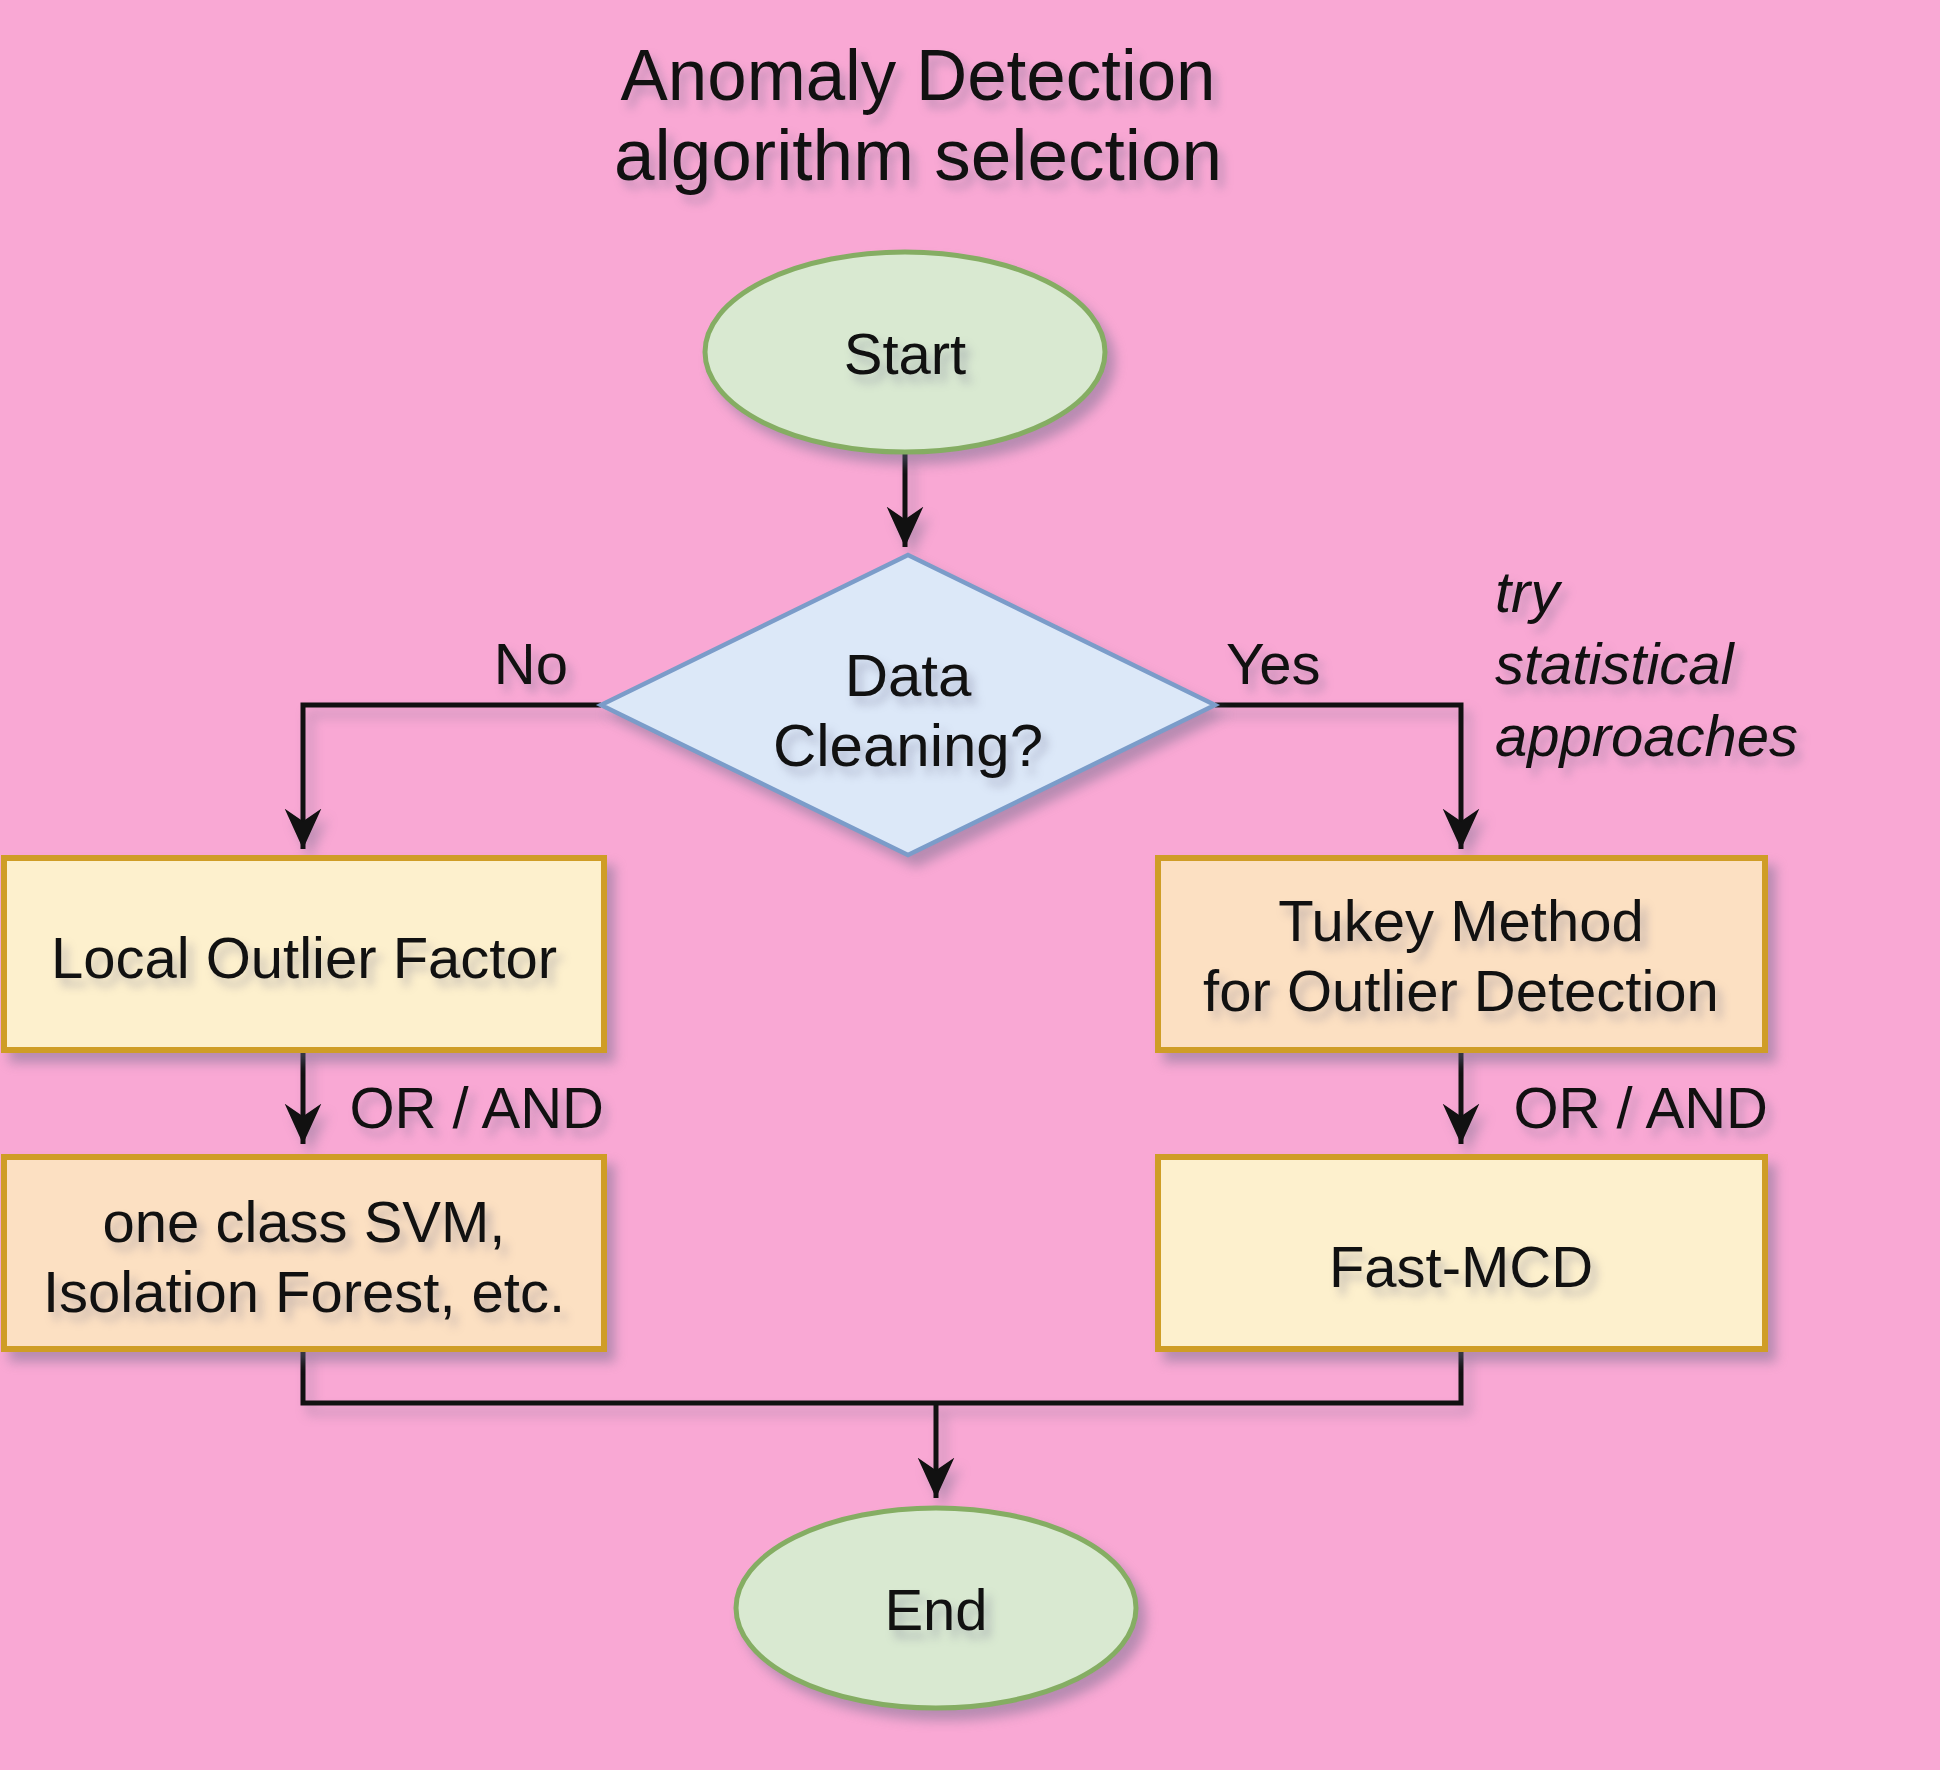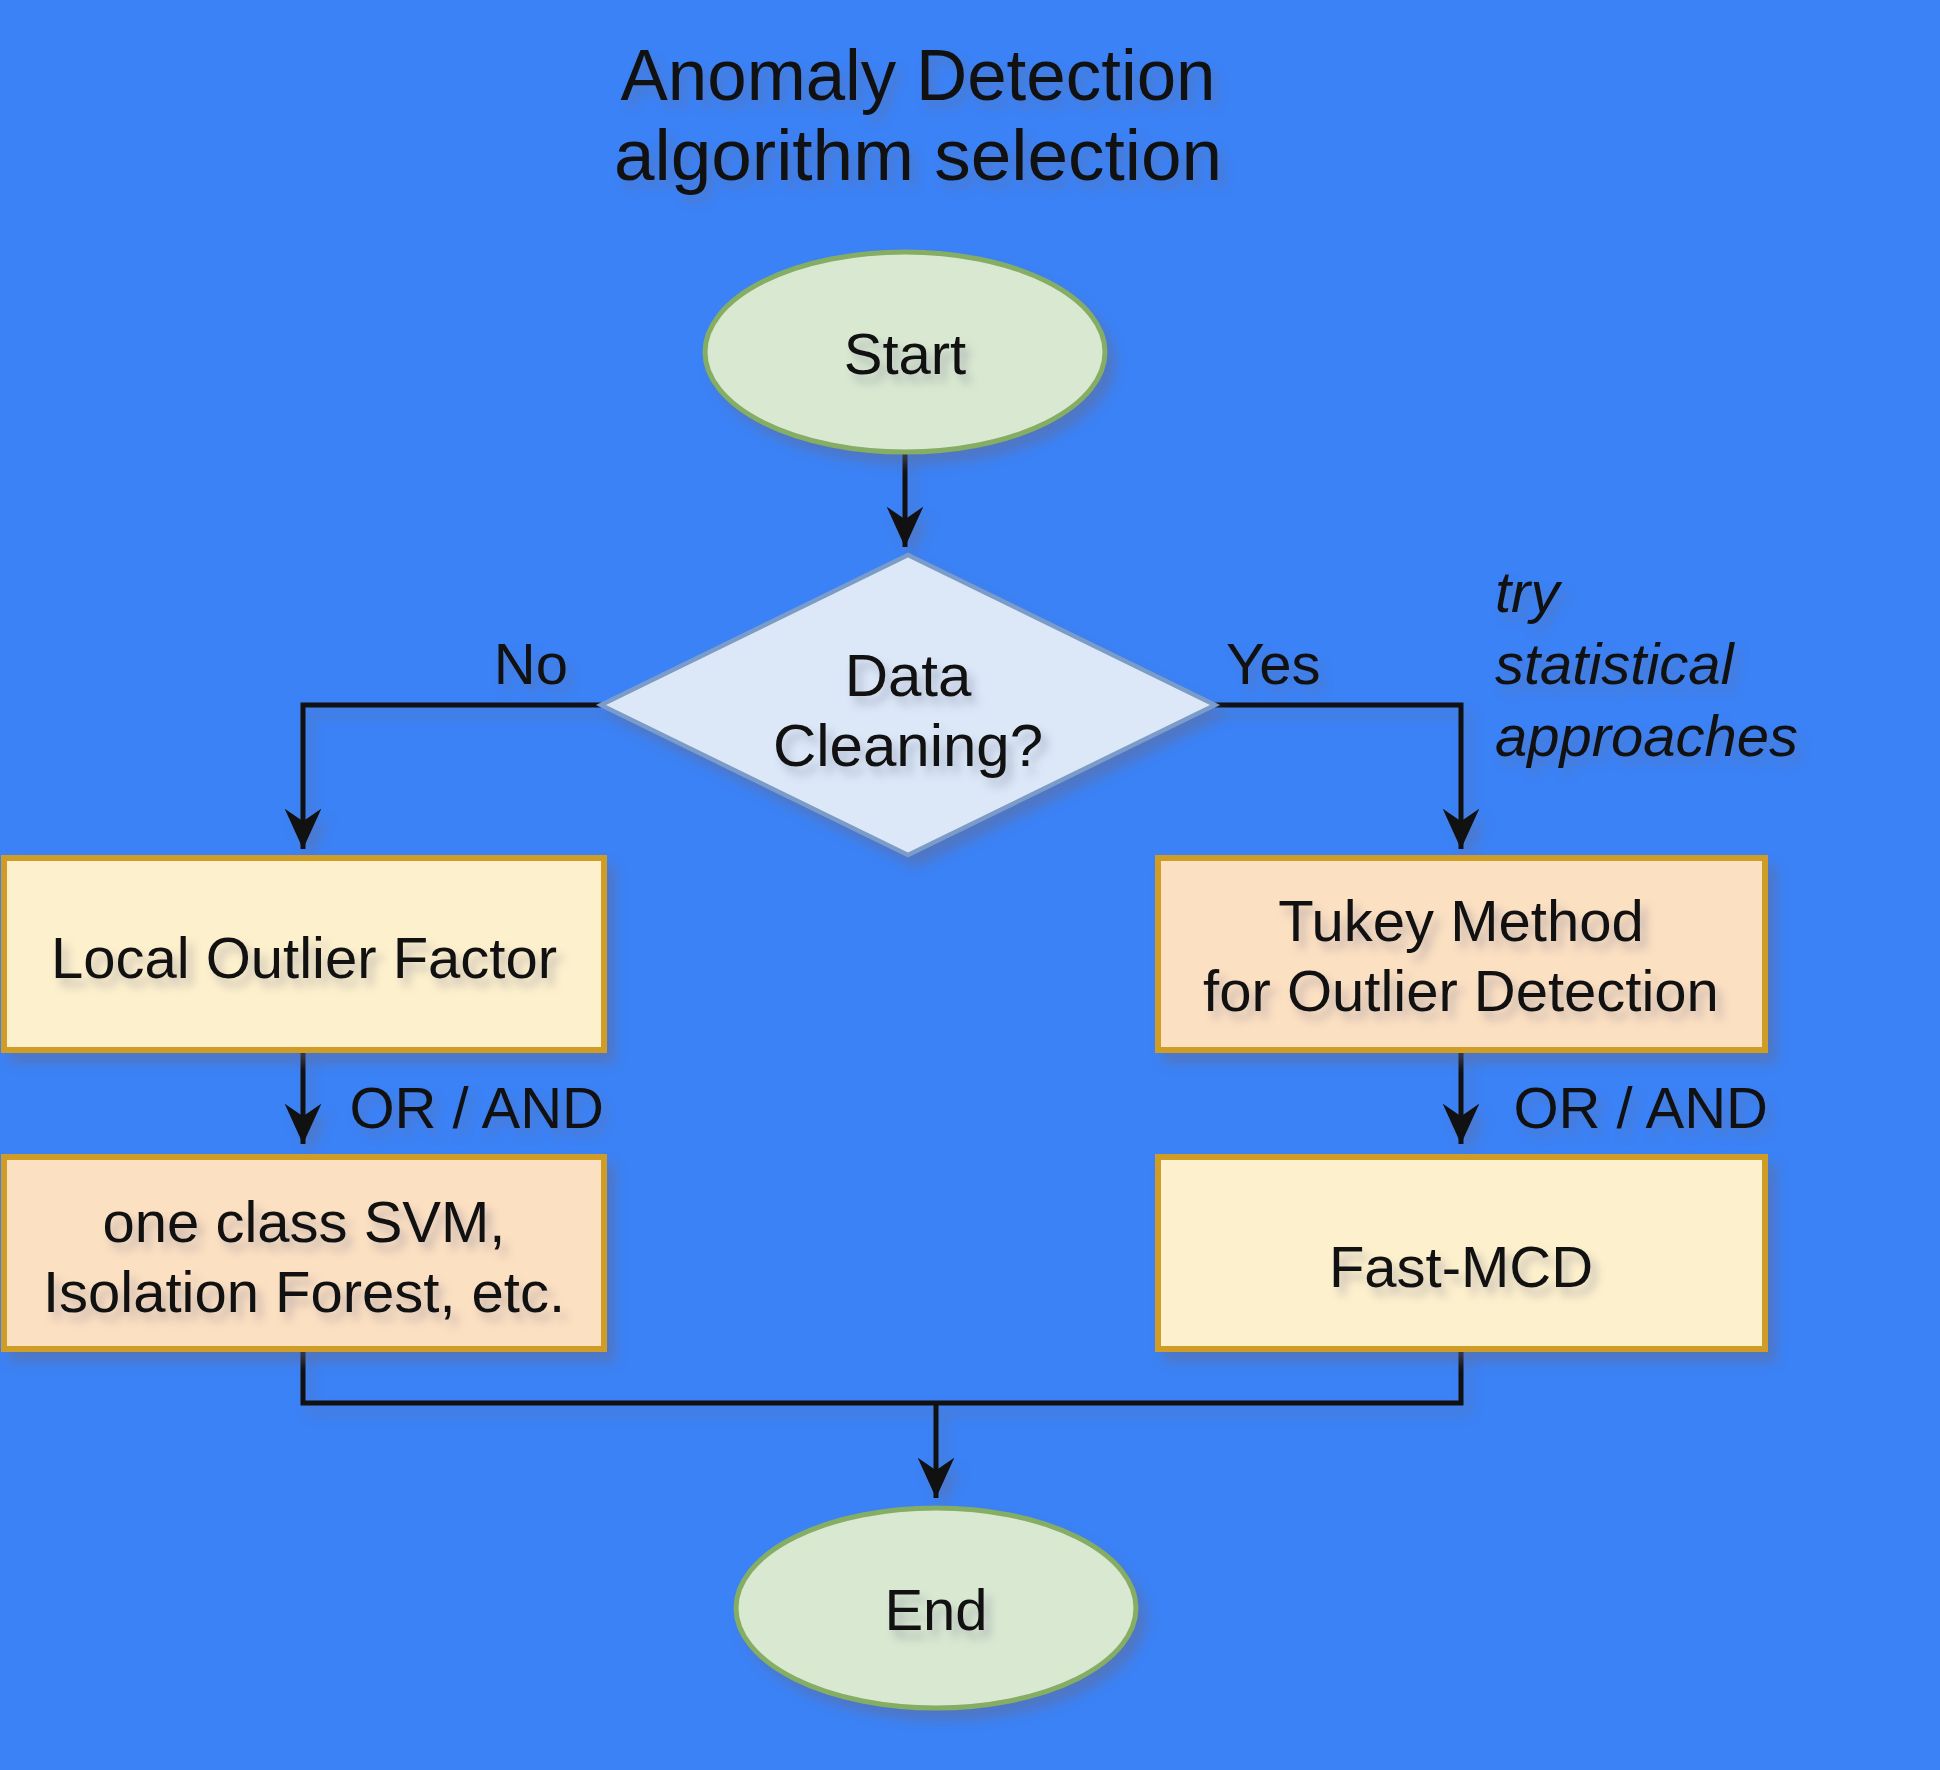--- a/index.html
+++ b/index.html
@@ -4,21 +4,21 @@
 <style>
   html, body {
     margin: 0;
     padding: 0;
     background: #ffffff;
   }
   .canvas {
     position: relative;
     width: 1940px;
     height: 1770px;
-    background: #3b82f6;
+    background: #f9a8d4;
     overflow: hidden;
     font-family: "Liberation Sans", "DejaVu Sans", sans-serif;
     text-align: center;
   }
   svg { display: block; }
 
   
   .terminator   { fill: #d9e9d1; stroke: #85ad63; stroke-width: 5; }
   .decision     { fill: #dce8f8; stroke: #7b9cc9; stroke-width: 4.5; }
   .proc-cream   { fill: #fdf0cd; stroke: #cf9d26; stroke-width: 6; }

